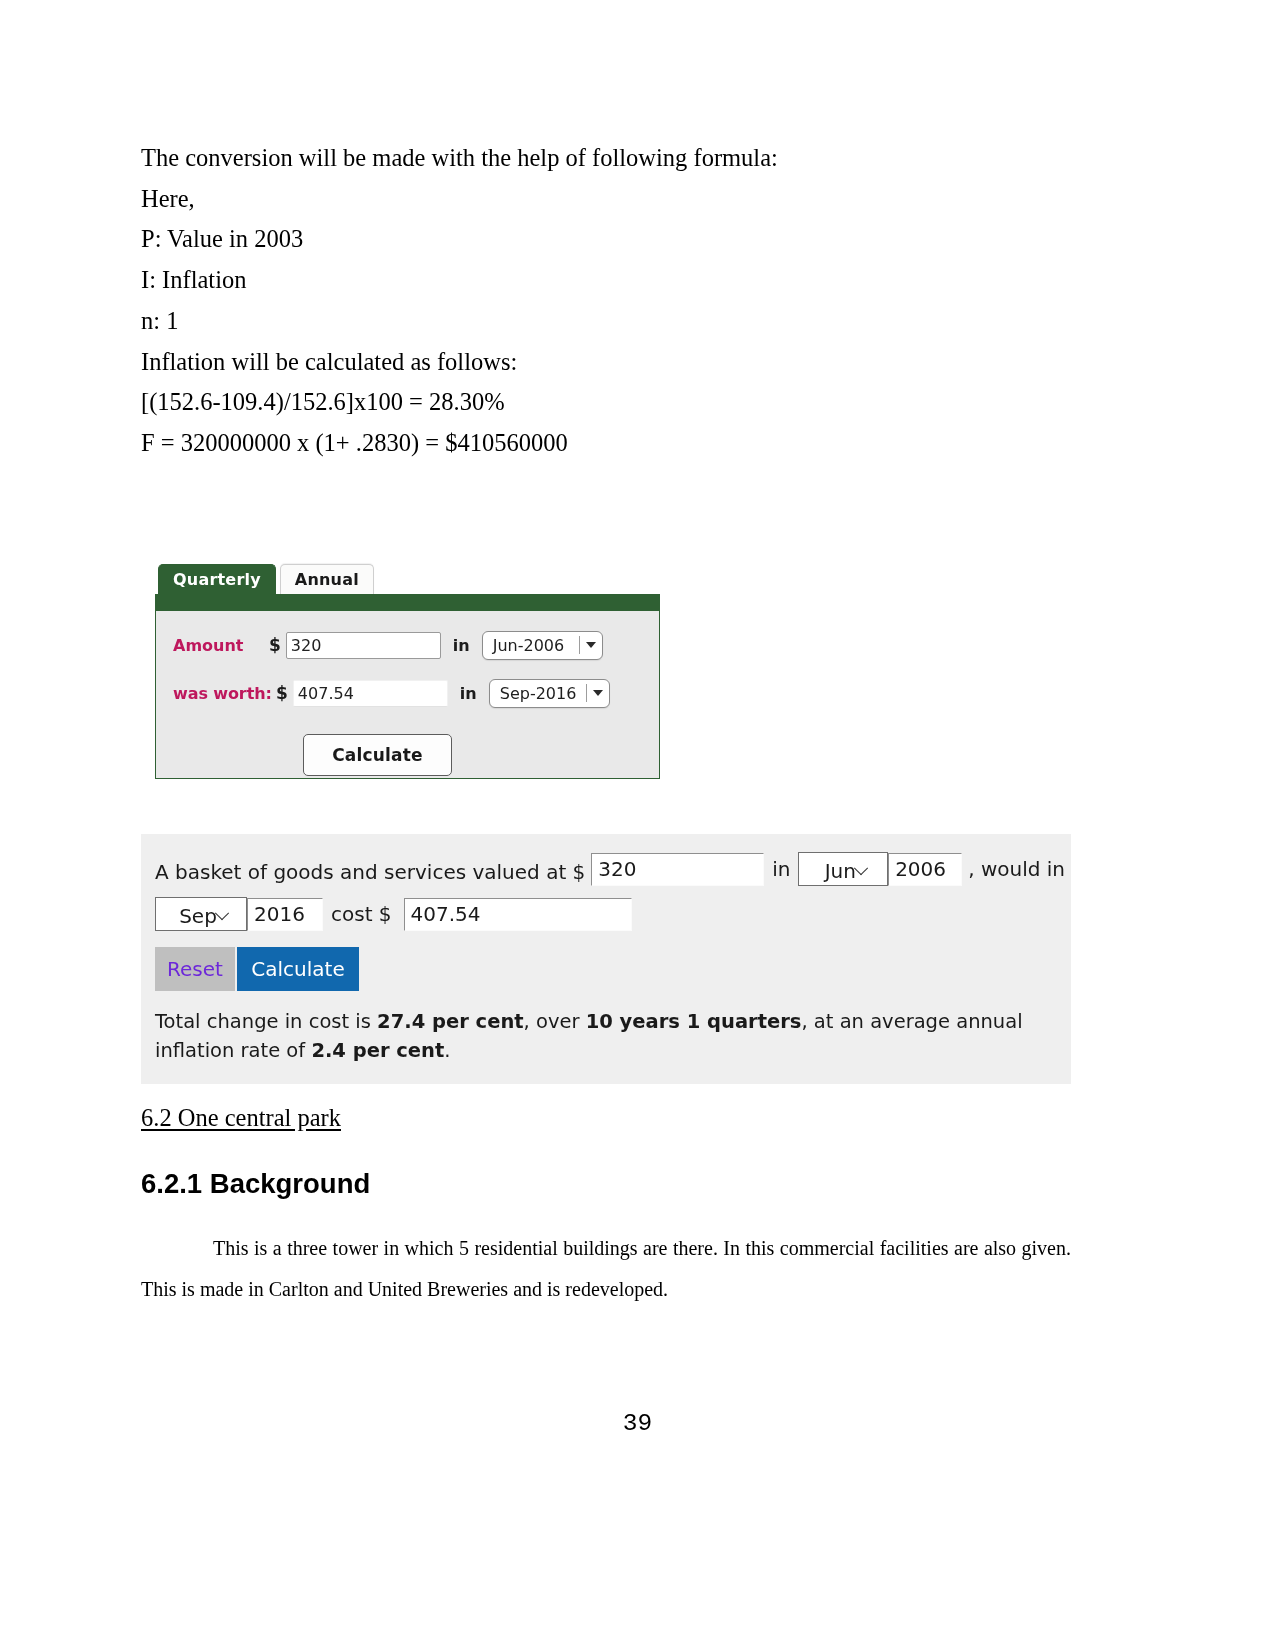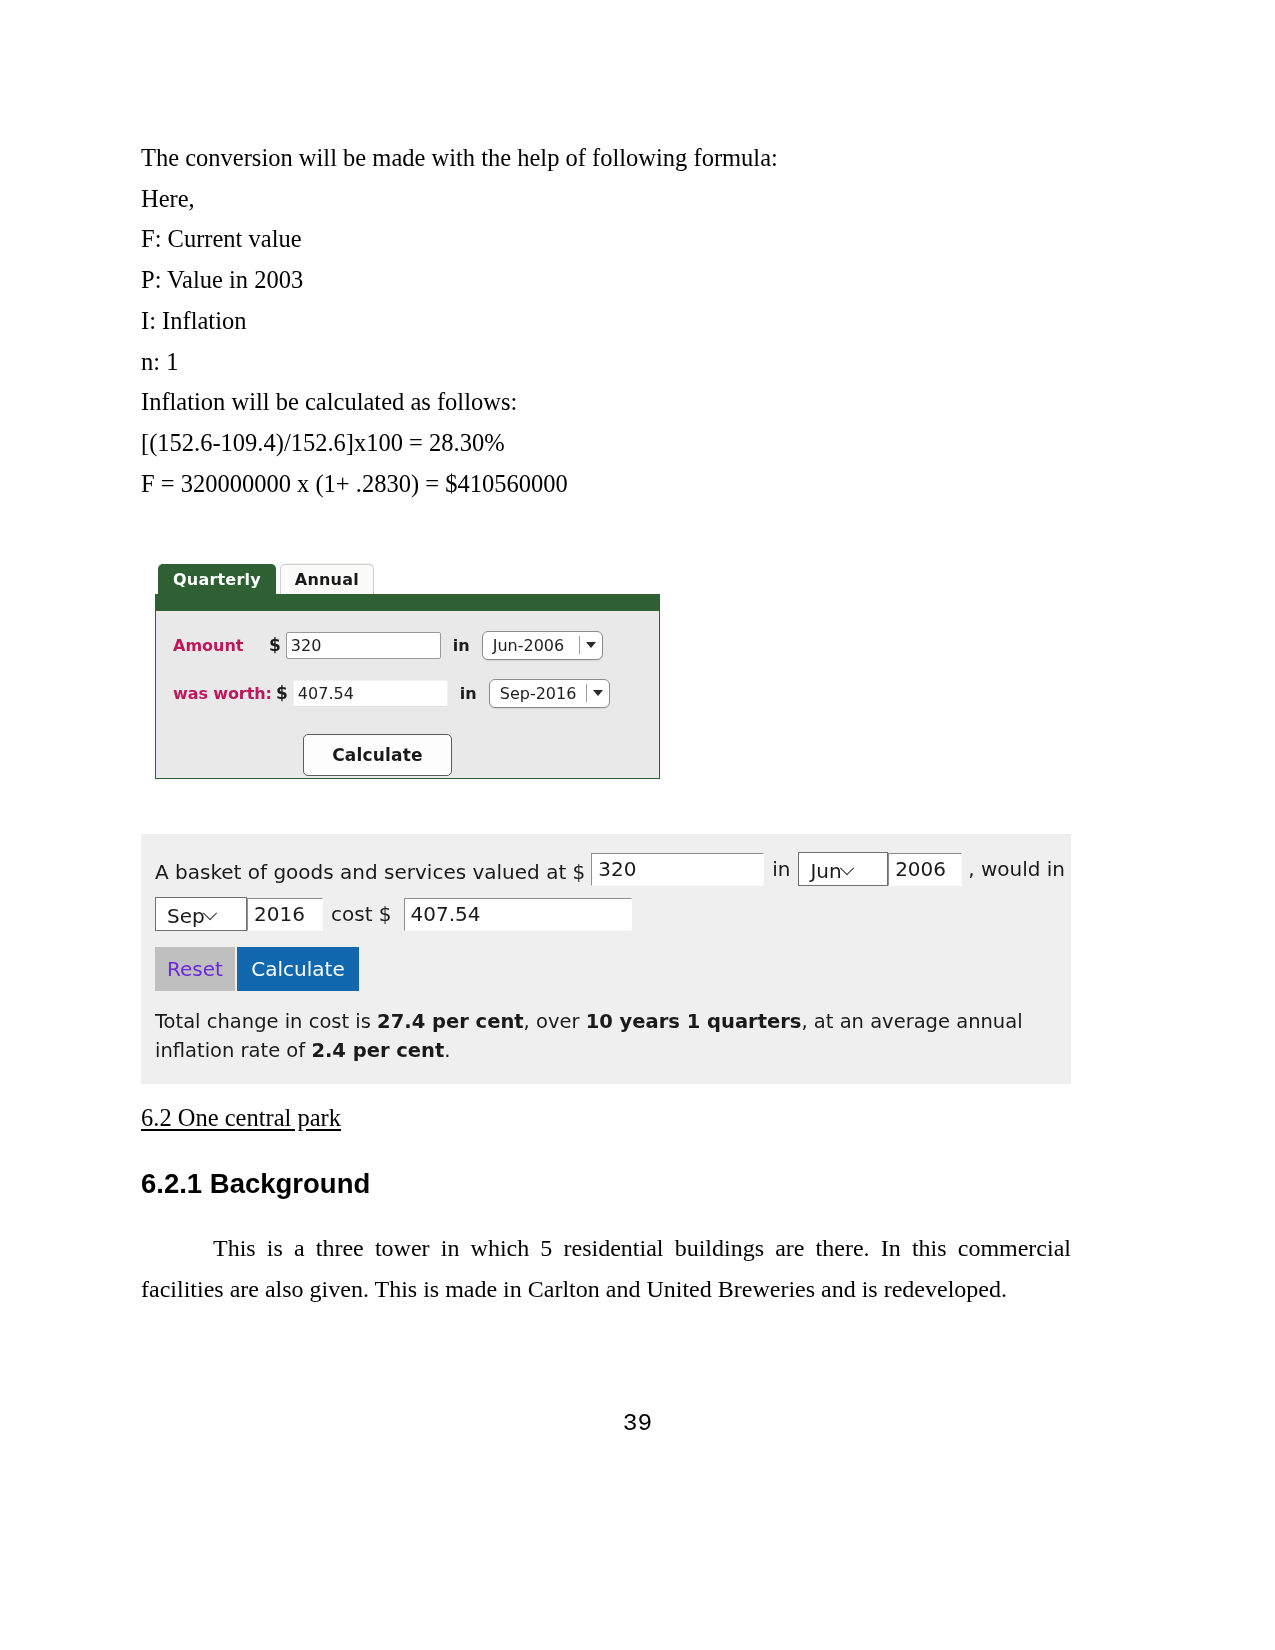--- a/index.html
+++ b/index.html
@@ -224,21 +224,21 @@
   .winput.amount { width: 178px; margin-left: 6px; }
   .winput.year   { width: 76px; }
   .winput.cost   { width: 228px; margin-left: 4px; }
   .wsel {
     background: #ffffff;
     border: 1px solid #6f6f6f;
     height: 34px;
     width: 92px;
     display: flex;
     align-items: center;
-    justify-content: flex-start;
+    justify-content: center;
     padding: 4px 7px 0 11px;
     box-sizing: border-box;
     font-size: 20px;
     color: #1a1a1a;
   }
   .wsel.sep { width: 92px; }
   .chev {
     width: 9px;
     height: 9px;
     border-right: 1.6px solid #333;
@@ -299,21 +299,21 @@
     font-size: 27.5px;
     font-weight: bold;
     font-family: "Liberation Sans", "DejaVu Sans", sans-serif;
     white-space: nowrap;
   }
   .body-para {
     position: absolute;
     left: 141px;
     top: 1228px;
     width: 930px;
-    font-size: 24px;
+    font-size: 20px;
     line-height: 40.5px;
     text-align: justify;
     font-family: "Liberation Serif", "DejaVu Serif", serif;
   }
   .body-para .indent { display: inline-block; width: 72px; }
   .page-num {
     position: absolute;
     left: 0;
     top: 1410px;
     width: 1275px;
@@ -323,21 +323,20 @@
   }
 </style>
 </head>
 <body>
 
 <div class="page">
 
   <div class="body-text" style="top:138px;">
     <p class="para">The conversion will be made with the help of following formula:</p>
     <p class="para">Here,</p>
-    <p class="para">F: Current value</p>
     <p class="para">P: Value in 2003</p>
     <p class="para">I: Inflation</p>
     <p class="para">n: 1</p>
     <p class="para">Inflation will be calculated as follows:</p>
     <p class="para">[(152.6-109.4)/152.6]x100 = 28.30%</p>
     <p class="para">F = 320000000 x (1+ .2830) = $410560000</p>
   </div>
 
   <div class="calc-green">
     <div class="tabs-row">

